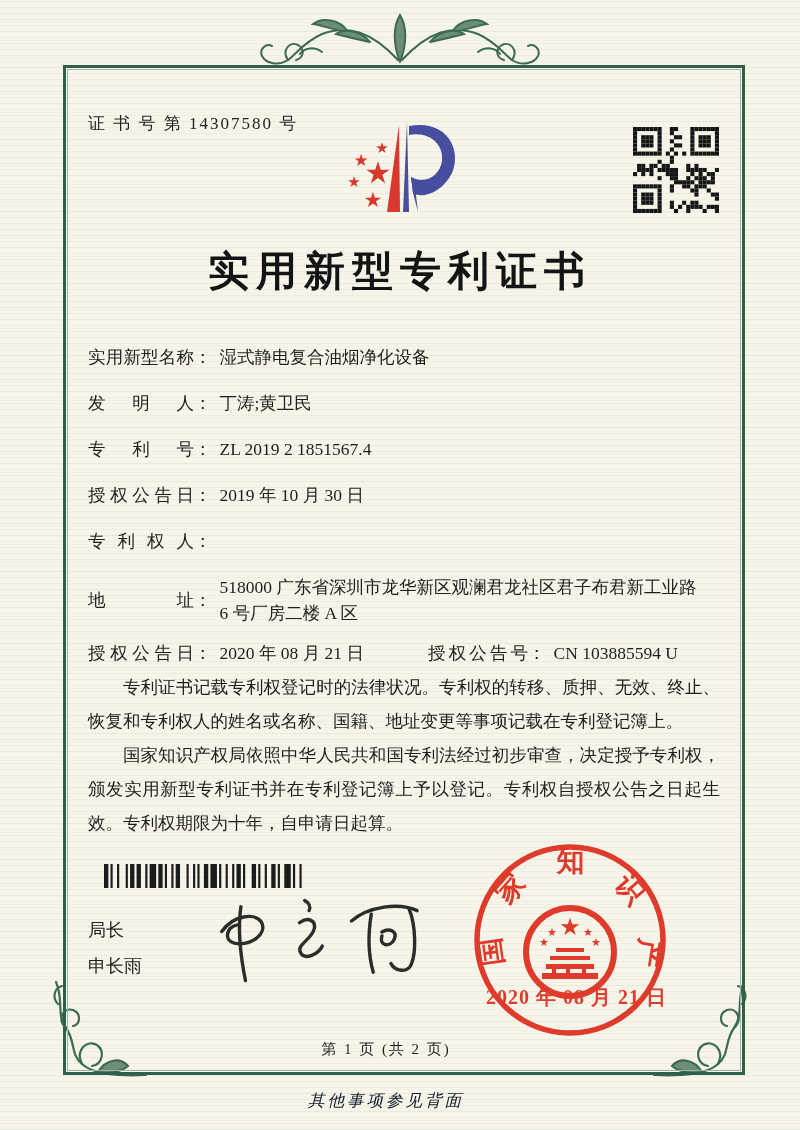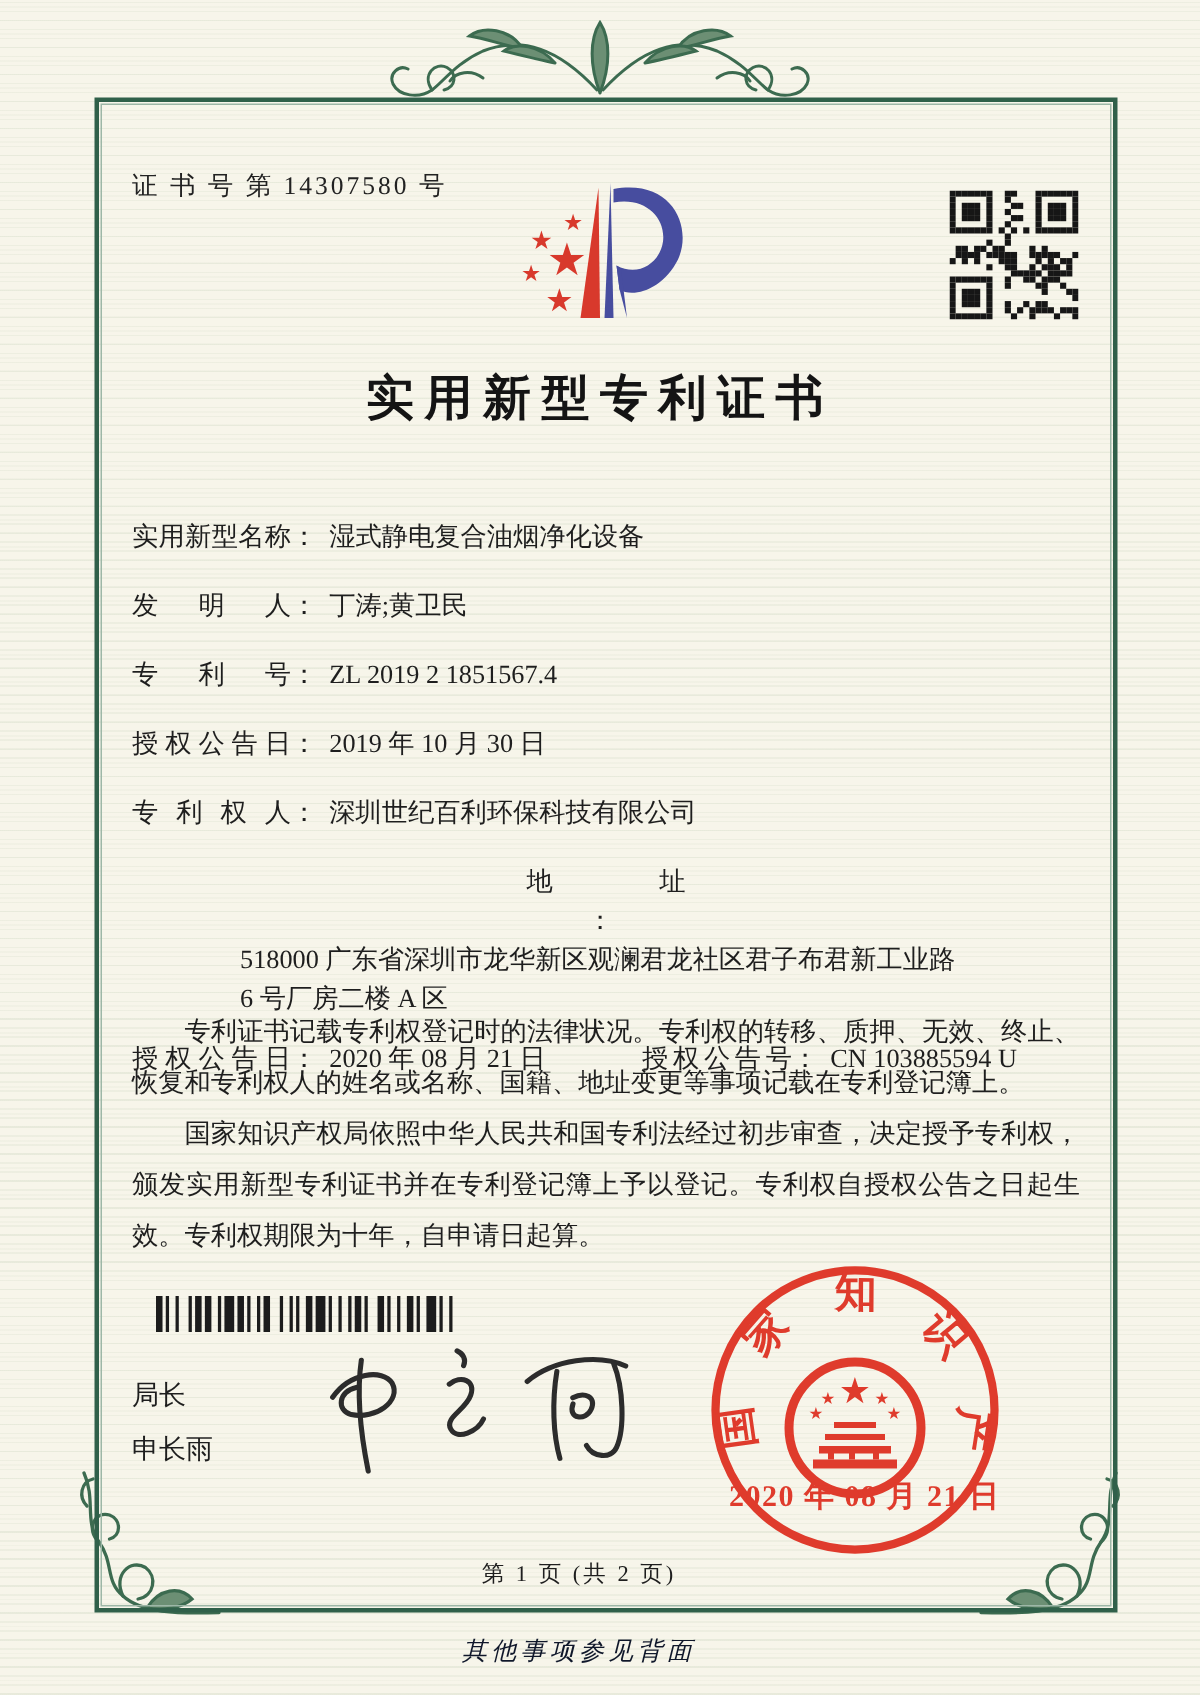--- a/index.html
+++ b/index.html
@@ -10,26 +10,26 @@
          repeating-linear-gradient(0deg, rgba(150,175,140,.06) 0 1px, rgba(0,0,0,0) 1px 9px),
          #f7f5ea;}
   .abs{position:absolute;}
   
   .frame{left:63px;top:65px;width:676px;height:1004px;border:3px solid #30604a;}
   .frame-inner{position:absolute;inset:1px;border:1px solid #9db7a7;}
   
   .cert-no{left:88px;top:112px;font-size:17px;letter-spacing:2px;color:#222;}
   .logo{left:330px;top:113px;width:142px;height:122px;}
   .qr{left:633px;top:127px;width:86px;height:86px;}
-  .title{left:0;top:244px;width:800px;text-align:center;font-size:32px;font-weight:700;
+  .title{left:0;top:244px;width:800px;text-align:center;font-size:41px;font-weight:700;
          letter-spacing:7px;color:#141414;}
   
   .fields{left:88px;top:344px;width:632px;font-size:17.5px;line-height:26px;}
   .frow{display:flex;margin-bottom:20px;align-items:center;}
-  .frow.addr{margin-bottom:14px;flex-direction:column;}
+  .frow.addr{margin-bottom:14px;}
   .flabel{display:inline-block;width:106px;text-align:justify;text-align-last:justify;flex:none;}
   .fcolon{flex:none;margin-right:8px;}
   .fvalue{flex:none;}
   .fvalue.addr{width:488px;flex:initial;}
   .pair1{display:flex;width:340px;flex:none;}
   .pair2{display:flex;}
   .pair2 .flabel{width:100px;margin-right:0;}
   
   .paras{left:88px;top:670px;width:632px;font-size:17.5px;line-height:34px;text-align:justify;}
   .paras p{margin:0;text-indent:2em;}
@@ -327,21 +327,20 @@
     <span class="fvalue">ZL 2019 2 1851567.4</span>
   </div>
   <div class="frow">
     <span class="flabel">授权公告日</span>
     <span class="fcolon">：</span>
     <span class="fvalue">2019 年 10 月 30 日</span>
   </div>
   <div class="frow">
     <span class="flabel">专利权人</span>
     <span class="fcolon">：</span>
-    <span class="fvalue">深圳世纪百利环保科技有限公司</span>
   </div>
   <div class="frow addr">
     <span class="flabel">地址</span>
     <span class="fcolon">：</span>
     <span class="fvalue addr">518000 广东省深圳市龙华新区观澜君龙社区君子布君新工业路 6 号厂房二楼 A 区</span>
   </div>
   <div class="frow">
     <span class="pair1">
       <span class="flabel">授权公告日</span>
       <span class="fcolon">：</span>

